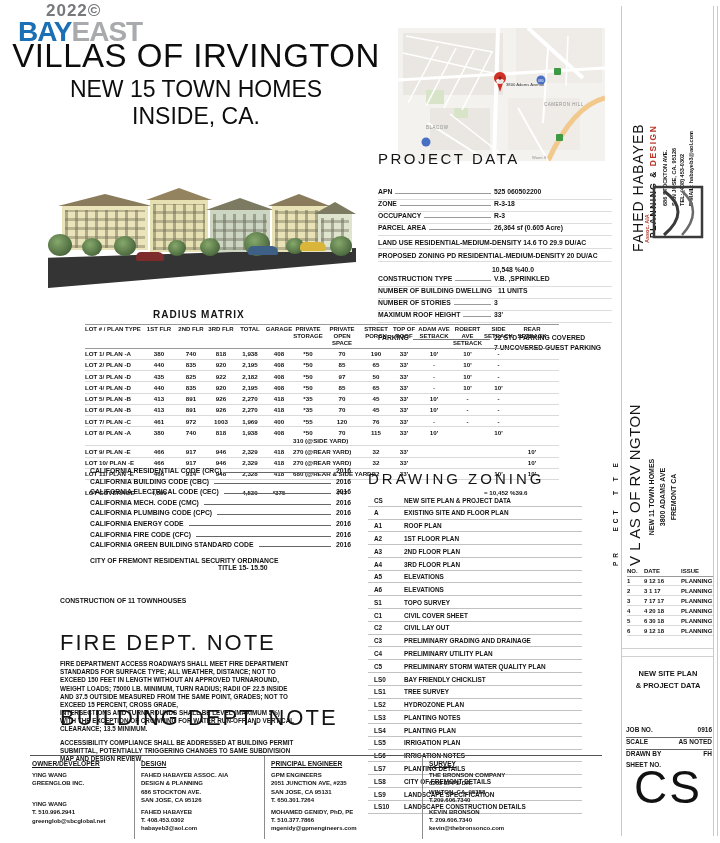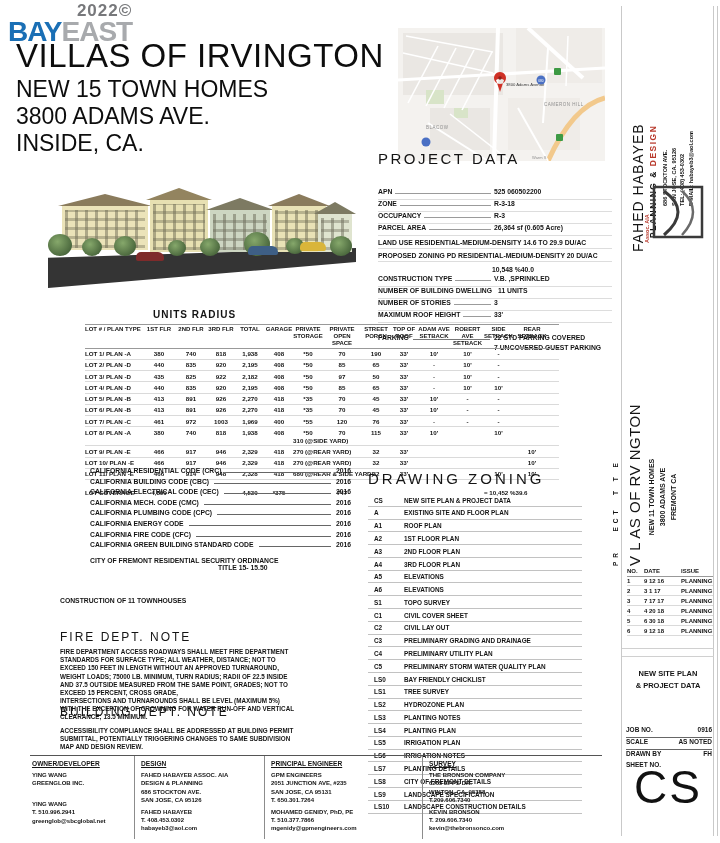--- a/index.html
+++ b/index.html
@@ -1,27 +1,27 @@
 <!DOCTYPE html>
 <html><head>
 <meta charset="utf-8">
 <style>
   html,body{margin:0;padding:0;background:#fff;}
   .sheet{position:relative;width:720px;height:843px;background:#fff;overflow:hidden;
          font-family:"Liberation Sans",sans-serif;color:#141414;}
 
   
-  .logo{position:absolute;left:8px;top:2px;text-align:right;}
+  .logo{position:absolute;left:18px;top:2px;}
   .logo-year{font-size:17px;font-weight:700;color:#77787b;letter-spacing:1px;margin-left:28px;line-height:1;}
   .logo-word{font-size:28px;font-weight:700;letter-spacing:-1px;line-height:.95;}
   .logo-bay{color:#1a6fb5;}
   .logo-east{color:#a8aaad;}
 
   
-  .main-title{position:absolute;left:16px;top:36px;width:392px;color:#0d0d0d;}
+  .main-title{position:absolute;left:0;top:36px;width:392px;text-align:center;color:#0d0d0d;}
   .mt1{font-size:33px;letter-spacing:.5px;line-height:1.2;}
   .mt2{font-size:23px;line-height:1.18;}
 
   
   .map{position:absolute;left:398px;top:28px;width:207px;height:133px;}
 
   
   .render{position:absolute;left:48px;top:186px;width:308px;height:102px;}
   .bldg{position:absolute;background:var(--bc);}
   .bldg::before{content:"";position:absolute;left:-4px;top:-12px;width:calc(100% + 8px);height:12px;
@@ -69,21 +69,21 @@
   .code-leader{flex:1;border-bottom:1px solid #666;margin:0 5px 2px;}
   .code-year{width:26px;}
   .codes-sec{font-size:6.8px;font-weight:700;margin-top:5px;}
   .codes-sec2{font-size:6.8px;font-weight:700;margin-left:128px;}
 
   
   .scope{position:absolute;left:60px;top:577px;width:300px;}
   .scope-h{font-size:16px;letter-spacing:3px;}
   .scope-b{font-size:6.8px;font-weight:700;margin-top:20px;}
   .fire{position:absolute;left:60px;top:630px;width:305px;}
-  .note-h{font-size:12px;letter-spacing:2px;}
+  .note-h{font-size:22px;letter-spacing:2px;}
   .note-b{font-size:6.3px;font-weight:700;line-height:1.3;margin-top:4px;white-space:pre-line;}
   .bnote{position:absolute;left:60px;top:705px;width:305px;}
   .bnote .note-b{margin-top:8px;}
 
   
   .contacts{position:absolute;left:30px;top:755px;width:572px;display:grid;
             grid-template-columns:104px 130px 158px 180px;border-top:1.5px solid #555;}
   .ct-col{padding:4px 6px 6px;border-left:1px solid #8c8c8c;}
   .ct-col:first-child{border-left:none;padding-left:2px;}
   .ct-head{font-size:6.6px;font-weight:700;text-decoration:underline;margin-bottom:4px;}
@@ -131,21 +131,20 @@
 <div class="sheet">
 
   <div class="logo">
     <div class="logo-year">2022©</div>
     <div class="logo-word"><span class="logo-bay">BAY</span><span class="logo-east">EAST</span></div>
   </div>
 
   <div class="main-title">
     <div class="mt1">VILLAS OF IRVINGTON</div>
     <div class="mt2">NEW 15 TOWN HOMES</div>
-    <div class="mt2">3800 ADAMS AVE.</div>
     <div class="mt2">INSIDE, CA.</div>
   </div>
 
   <div class="map">
     <svg width="207" height="133" viewBox="0 0 207 133">
       <rect width="207" height="133" fill="#f4f2ef"></rect>
       <rect x="5" y="5" width="100" height="62" fill="#eae7e3"></rect>
       <rect x="118" y="0" width="86" height="55" fill="#efece8"></rect>
       <rect x="32" y="80" width="60" height="42" fill="#eae7e3"></rect>
       <rect x="110" y="70" width="72" height="52" fill="#efece8"></rect>
@@ -256,21 +255,21 @@
       </div>
 
     <div class="pd-park">
       <span class="pd-label">PARKING</span>
       <span class="pd-park-leader"></span>
       <span class="pd-park-val">22 STD PARKING COVERED
 7 UNCOVERED GUEST PARKING</span>
     </div>
   </div>
 
-  <div class="um-h">UNITS RADIUS</div>
+  <div class="um-h">RADIUS MATRIX</div>
   <div class="um">
     <div class="um-head">
 
         <div class="um-hcell">LOT # / PLAN TYPE</div>
 
         <div class="um-hcell">1ST FLR</div>
 
         <div class="um-hcell">2ND FLR</div>
 
         <div class="um-hcell">3RD FLR</div>

